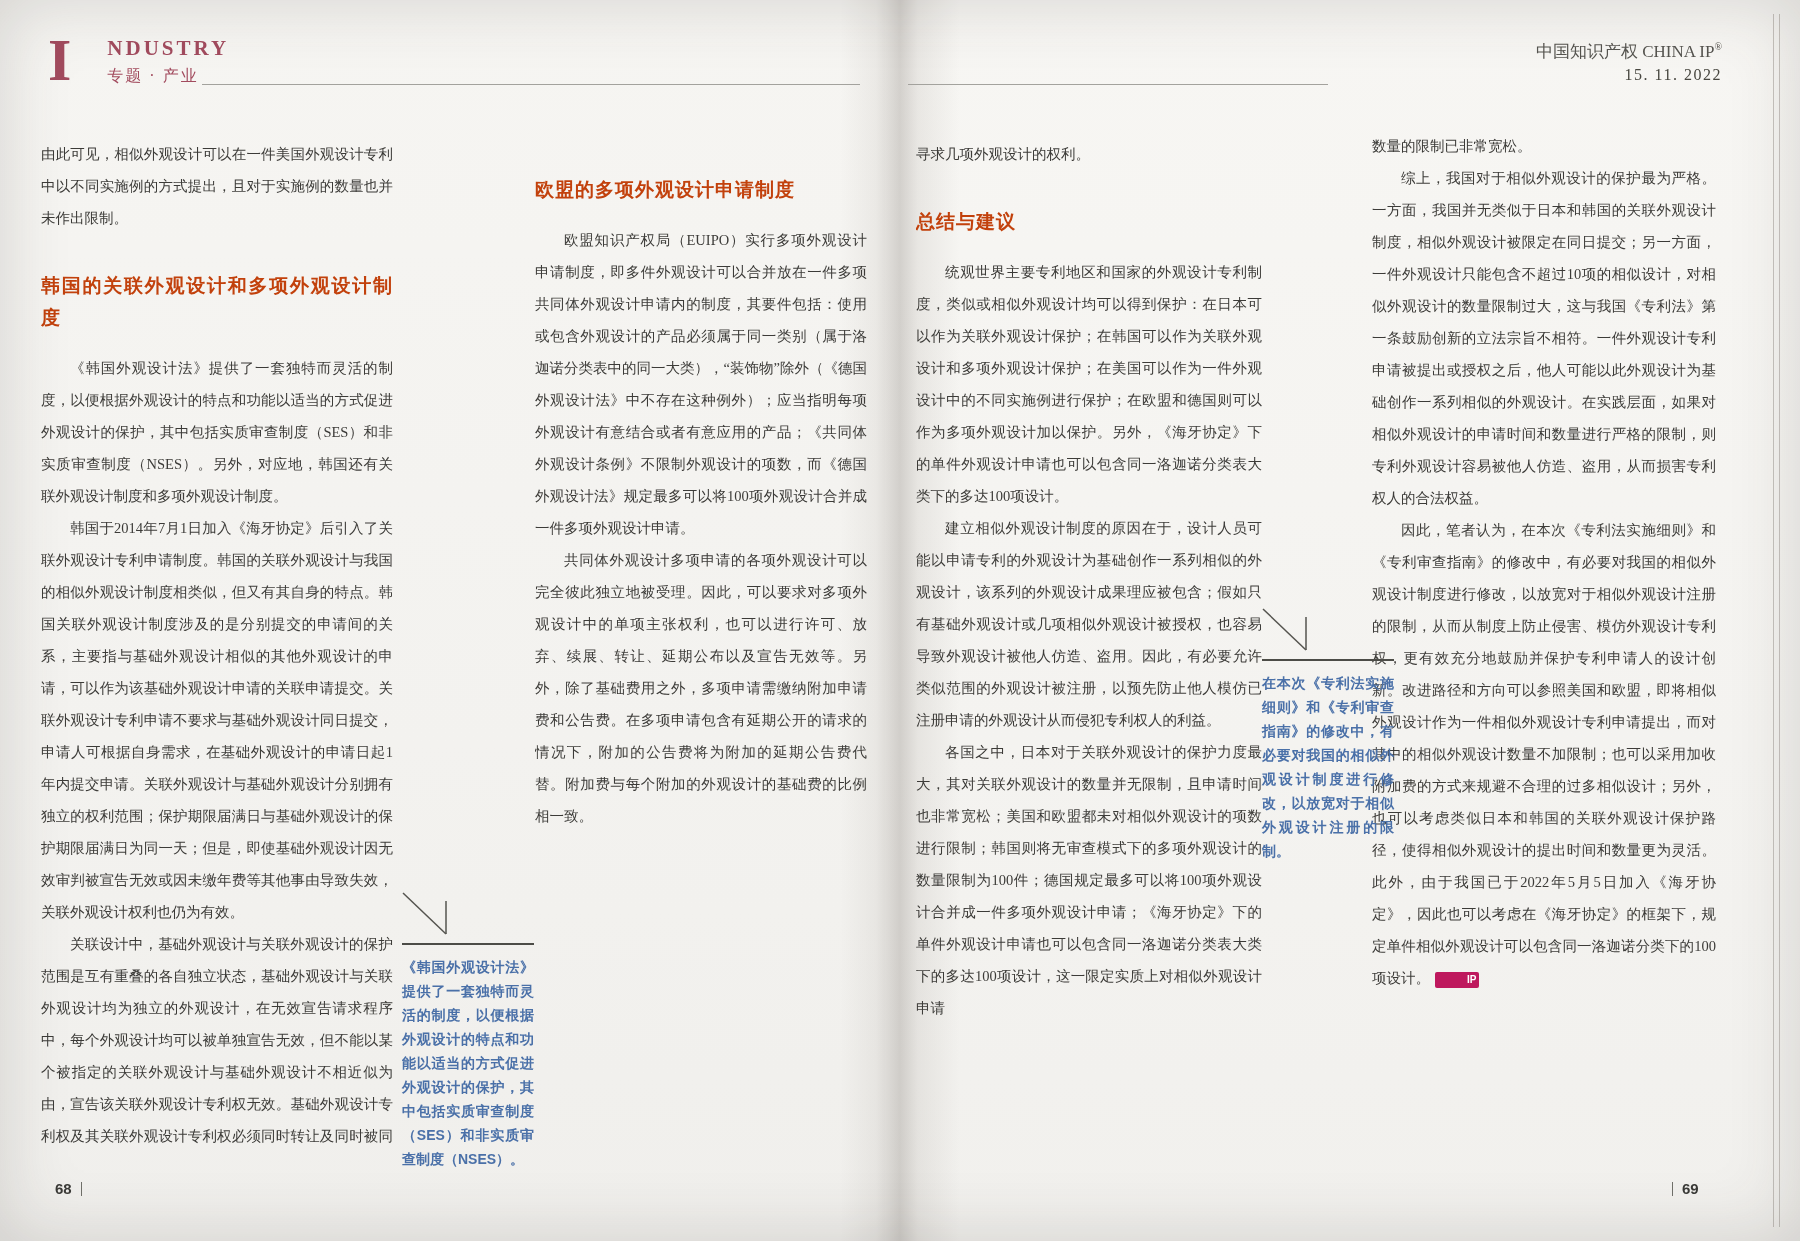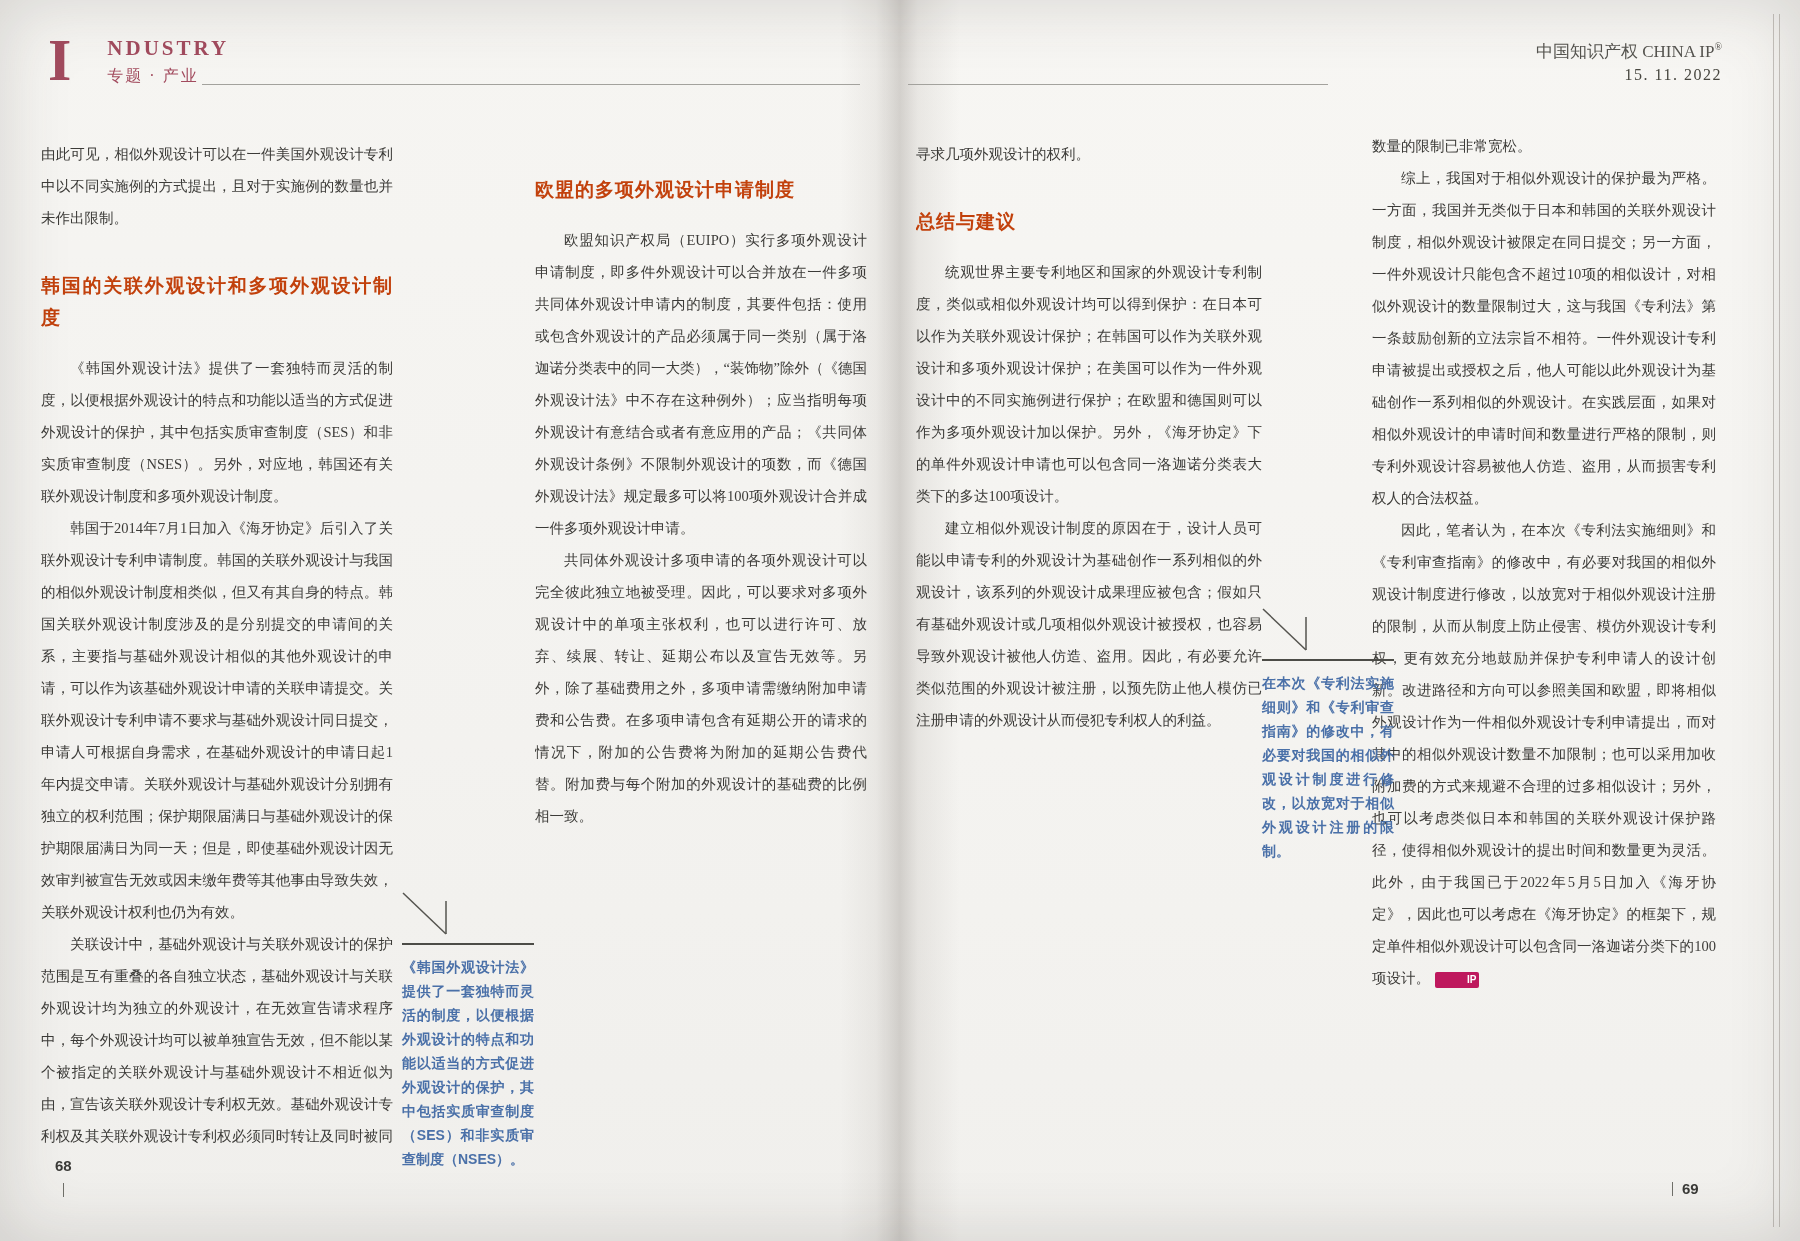--- a/index.html
+++ b/index.html
@@ -55,21 +55,21 @@
   #pq-right { left:1262px; top:608px; }
   .pq-arrow { display:block; margin:0 0 5px 0; }
   .pq-box { border-top:2px solid #4c4c47; padding-top:10px; }
   .pq-text { color:#4a70a8; font-weight:bold; font-size:14px; line-height:24px;
              text-align:justify; word-break:break-all; margin:0; }
 
   
   .pagenum { position:absolute; bottom:44px; display:flex; align-items:center; gap:9px;
              font-family:"Liberation Sans", sans-serif; font-size:15px;
              font-weight:bold; color:#3a3a37; }
-  #pn-left  { left:55px;flex-direction:column; }
+  #pn-left  { left:55px; }
   #pn-right { left:1672px; }
   .pgbar { width:1px; height:14px; background:#70706a; display:inline-block; }
 
   .ip-mark { display:inline-block; background:#be185d; color:#ffffff;
              font-family:"Liberation Sans", sans-serif; font-weight:bold;
              font-size:10px; line-height:14px; padding:1px 3px; border-radius:2px;
              margin-left:5px; vertical-align:baseline; }
 </style>
 </head>
 <body>
@@ -107,20 +107,21 @@
   <div class="col" id="col2">
       <h3 class="col-h">欧盟的多项外观设计申请制度</h3>
       <p class="para ind">欧盟知识产权局（EUIPO）实行多项外观设计申请制度，即多件外观设计可以合并放在一件多项共同体外观设计申请内的制度，其要件包括：使用或包含外观设计的产品必须属于同一类别（属于洛迦诺分类表中的同一大类），“装饰物”除外（《德国外观设计法》中不存在这种例外）；应当指明每项外观设计有意结合或者有意应用的产品；《共同体外观设计条例》不限制外观设计的项数，而《德国外观设计法》规定最多可以将100项外观设计合并成一件多项外观设计申请。</p>
       <p class="para ind">共同体外观设计多项申请的各项外观设计可以完全彼此独立地被受理。因此，可以要求对多项外观设计中的单项主张权利，也可以进行许可、放弃、续展、转让、延期公布以及宣告无效等。另外，除了基础费用之外，多项申请需缴纳附加申请费和公告费。在多项申请包含有延期公开的请求的情况下，附加的公告费将为附加的延期公告费代替。附加费与每个附加的外观设计的基础费的比例相一致。</p>
     </div>
   <div class="col" id="col3">
       <p class="para">寻求几项外观设计的权利。</p>
       <h3 class="col-h">总结与建议</h3>
       <p class="para ind">统观世界主要专利地区和国家的外观设计专利制度，类似或相似外观设计均可以得到保护：在日本可以作为关联外观设计保护；在韩国可以作为关联外观设计和多项外观设计保护；在美国可以作为一件外观设计中的不同实施例进行保护；在欧盟和德国则可以作为多项外观设计加以保护。另外，《海牙协定》下的单件外观设计申请也可以包含同一洛迦诺分类表大类下的多达100项设计。</p>
       <p class="para ind">建立相似外观设计制度的原因在于，设计人员可能以申请专利的外观设计为基础创作一系列相似的外观设计，该系列的外观设计成果理应被包含；假如只有基础外观设计或几项相似外观设计被授权，也容易导致外观设计被他人仿造、盗用。因此，有必要允许类似范围的外观设计被注册，以预先防止他人模仿已注册申请的外观设计从而侵犯专利权人的利益。</p>
+      <p class="para ind">各国之中，日本对于关联外观设计的保护力度最大，其对关联外观设计的数量并无限制，且申请时间也非常宽松；美国和欧盟都未对相似外观设计的项数进行限制；韩国则将无审查模式下的多项外观设计的数量限制为100件；德国规定最多可以将100项外观设计合并成一件多项外观设计申请；《海牙协定》下的单件外观设计申请也可以包含同一洛迦诺分类表大类下的多达100项设计，这一限定实质上对相似外观设计申请</p>
     </div>
   <div class="col" id="col4">
       <p class="para">数量的限制已非常宽松。</p>
       <p class="para ind">综上，我国对于相似外观设计的保护最为严格。一方面，我国并无类似于日本和韩国的关联外观设计制度，相似外观设计被限定在同日提交；另一方面，一件外观设计只能包含不超过10项的相似设计，对相似外观设计的数量限制过大，这与我国《专利法》第一条鼓励创新的立法宗旨不相符。一件外观设计专利申请被提出或授权之后，他人可能以此外观设计为基础创作一系列相似的外观设计。在实践层面，如果对相似外观设计的申请时间和数量进行严格的限制，则专利外观设计容易被他人仿造、盗用，从而损害专利权人的合法权益。</p>
       <p class="para ind">因此，笔者认为，在本次《专利法实施细则》和《专利审查指南》的修改中，有必要对我国的相似外观设计制度进行修改，以放宽对于相似外观设计注册的限制，从而从制度上防止侵害、模仿外观设计专利权，更有效充分地鼓励并保护专利申请人的设计创新。改进路径和方向可以参照美国和欧盟，即将相似外观设计作为一件相似外观设计专利申请提出，而对其中的相似外观设计数量不加限制；也可以采用加收附加费的方式来规避不合理的过多相似设计；另外，也可以考虑类似日本和韩国的关联外观设计保护路径，使得相似外观设计的提出时间和数量更为灵活。此外，由于我国已于2022年5月5日加入《海牙协定》，因此也可以考虑在《海牙协定》的框架下，规定单件相似外观设计可以包含同一洛迦诺分类下的100项设计。<span class="ip-mark">IP</span></p>
     </div>
 
   <div class="pullquote" id="pq-left">
     <svg class="pq-arrow" width="64" height="46" viewBox="0 0 64 46">
       <line x1="1" y1="1" x2="44" y2="42" stroke="#55544f" stroke-width="1.5"></line>

